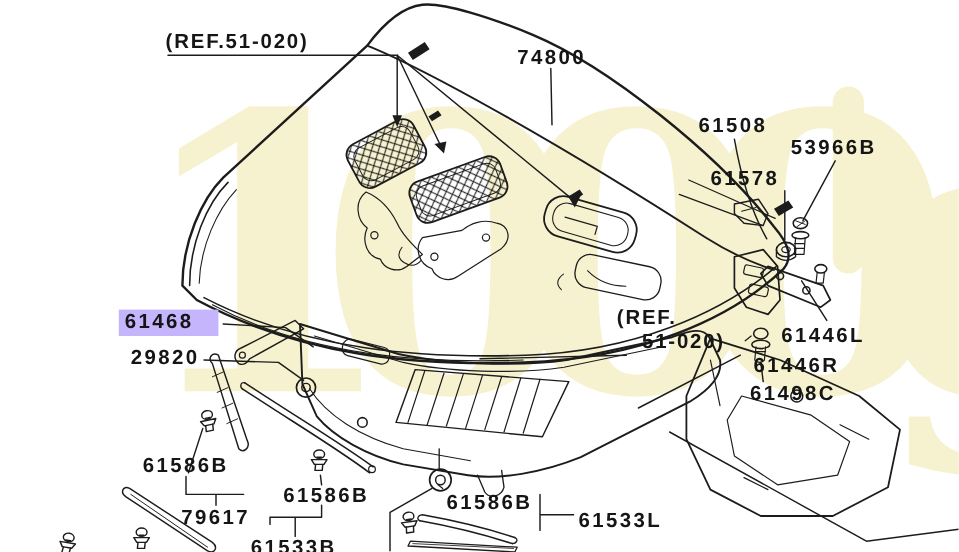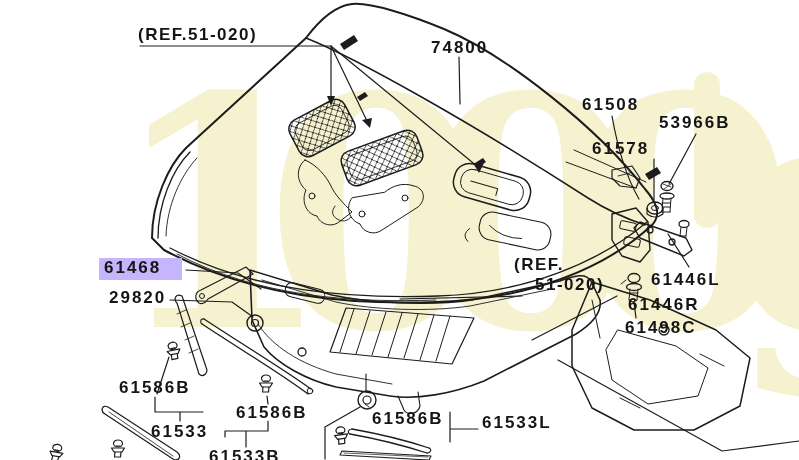--- a/index.html
+++ b/index.html
@@ -219,19 +219,19 @@
   <div class="lbl" style="left:659px;top:114px">53966B</div>
   <div class="lbl" style="left:592px;top:140px">61578</div>
   <div class="lbl hl" style="left:99px;top:258px">61468</div>
   <div class="lbl" style="left:109px;top:289px">29820</div>
   <div class="lbl ref" style="left:514px;top:256px">(REF.</div>
   <div class="lbl ref" style="left:535px;top:276px">51-020)</div>
   <div class="lbl" style="left:651px;top:271px">61446L</div>
   <div class="lbl" style="left:628px;top:296px">61446R</div>
   <div class="lbl" style="left:625px;top:319px">61498C</div>
   <div class="lbl" style="left:119px;top:379px">61586B</div>
-  <div class="lbl" style="left:151px;top:423px">61533</div>
+  <div class="lbl" style="left:151px;top:423px">79617</div>
   <div class="lbl" style="left:236px;top:404px">61586B</div>
   <div class="lbl" style="left:209px;top:448px">61533B</div>
   <div class="lbl" style="left:372px;top:410px">61586B</div>
-  <div class="lbl" style="left:482px;top:414px">61533L</div>
+  <div class="lbl" style="left:482px;top:425px">61533L</div>
 
 </div>
 
 </body></html>

